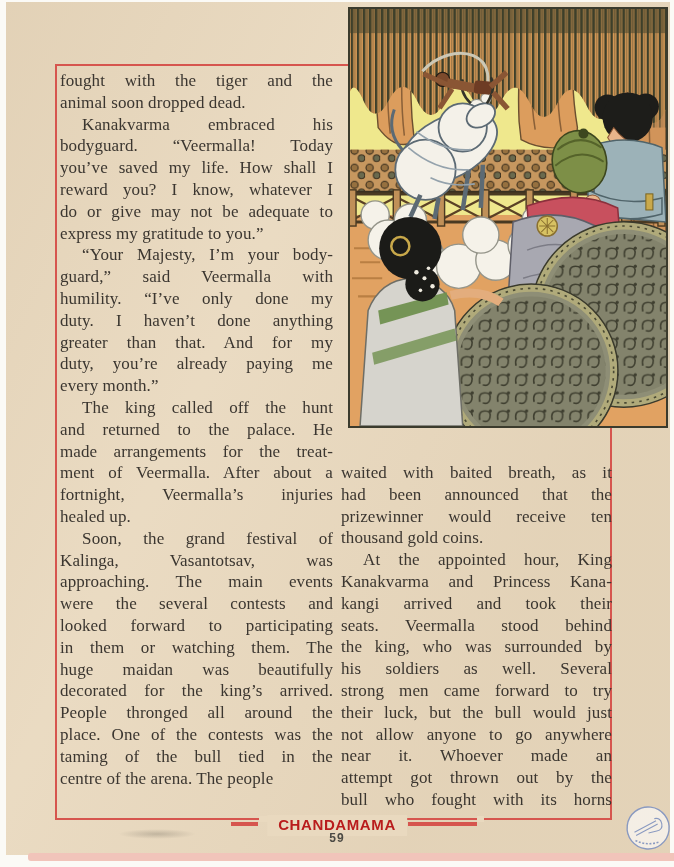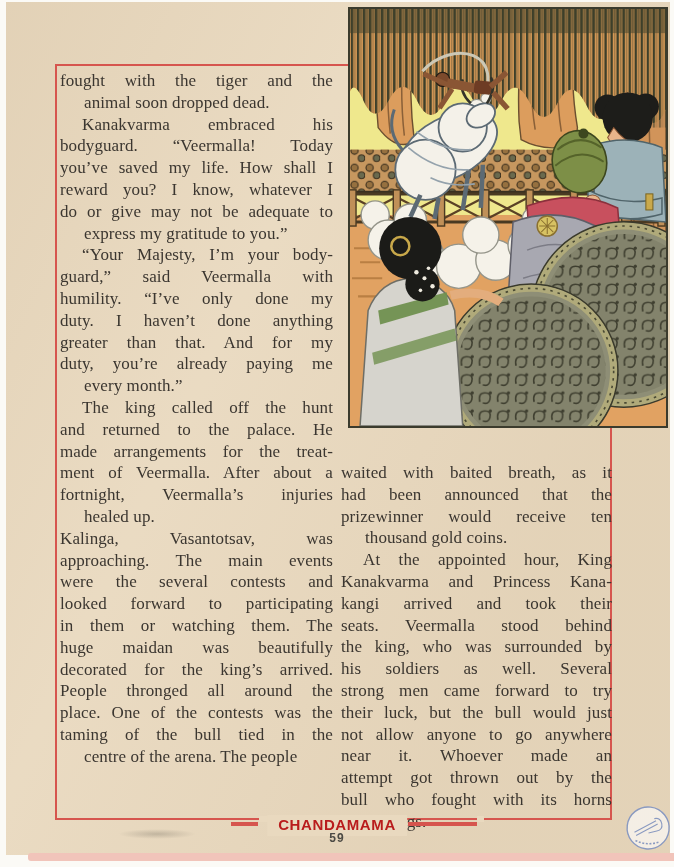--- a/index.html
+++ b/index.html
@@ -10,21 +10,21 @@
         background:linear-gradient(115deg,rgba(120,90,50,.06),rgba(255,255,255,.05) 35%,rgba(120,90,50,.05) 75%);
         pointer-events:none;}
   #frame{position:absolute;left:55px;top:64px;width:553px;height:752px;
         border:2px solid #d6554e;}
   
   .column{position:absolute;width:273px;font-size:17px;line-height:21.8px;color:#3b3630;
         letter-spacing:.1px;}
   #col-left{left:60px;top:70px;}
   #col-right{left:341px;top:462px;width:271px;}
   .ln{text-align:justify;text-align-last:justify;}
-  .ln.last{text-align-last:left;margin-left:24px;}
+  .ln.last{text-align-last:left;}
   .ln.ind{text-indent:1.3em;}
   
   #illus{position:absolute;left:348px;top:7px;width:320px;height:421px;
         border:2px solid #3b3b2d;box-sizing:border-box;background:#efe88d;}
   #illus svg{display:block;width:100%;height:100%;}
   
   #mag-label{position:absolute;top:815px;left:337px;transform:translateX(-50%);
         background:#e9d9bf;padding:1px 11px 3px;
         font-family:Liberation Sans, sans-serif;font-weight:bold;font-size:15px;
         letter-spacing:.6px;color:#b91c1c;z-index:5;}
@@ -66,20 +66,21 @@
       <div class="ln">duty. I haven’t done anything</div>
       <div class="ln">greater than that. And for my</div>
       <div class="ln">duty, you’re already paying me</div>
       <div class="ln last">every month.”</div>
       <div class="ln ind">The king called off the hunt</div>
       <div class="ln">and returned to the palace. He</div>
       <div class="ln">made arrangements for the treat-</div>
       <div class="ln">ment of Veermalla. After about a</div>
       <div class="ln">fortnight, Veermalla’s injuries</div>
       <div class="ln last">healed up.</div>
+      <div class="ln ind">Soon, the grand festival of</div>
       <div class="ln">Kalinga, Vasantotsav, was</div>
       <div class="ln">approaching. The main events</div>
       <div class="ln">were the several contests and</div>
       <div class="ln">looked forward to participating</div>
       <div class="ln">in them or watching them. The</div>
       <div class="ln">huge maidan was beautifully</div>
       <div class="ln">decorated for the king’s arrived.</div>
       <div class="ln">People thronged all around the</div>
       <div class="ln">place. One of the contests was the</div>
       <div class="ln">taming of the bull tied in the</div>

